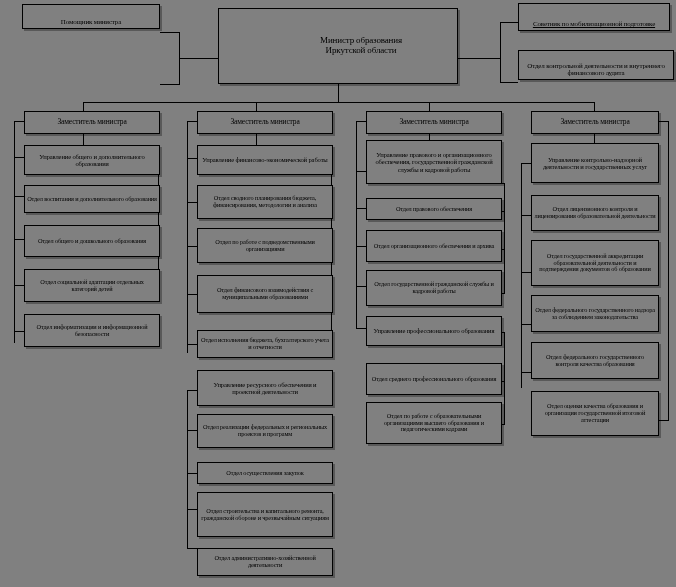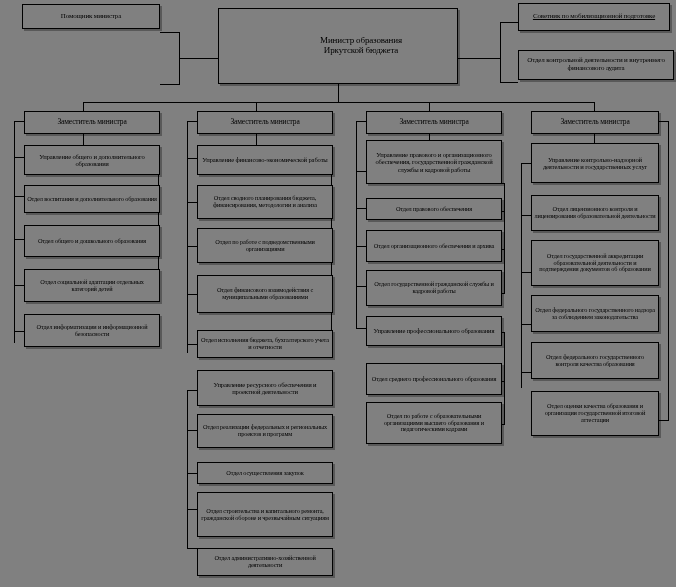--- a/index.html
+++ b/index.html
@@ -28,21 +28,21 @@
     color: #000000;
     line-height: 1.08;
     padding: 1px 2px;
     letter-spacing: -0.15px;
   }
   .node span {
     display: block;
     width: 100%;
   }
   .n-root   { font-size: 9px; }
-  .n-side   { font-size: 7px; }
+  .n-side   { font-size: 7px; align-items: flex-end; }
   .n-dep    { font-size: 7.5px; }
   .n-unit   { font-size: 6.6px; }
   .n-sub    { font-size: 6.3px; }
 
   .line {
     position: absolute;
     background: #000000;
   }
   .line.h { height: 1px; }
   .line.v { width: 1px; }
@@ -136,21 +136,21 @@
   <div class="line h" style="left:521px; top:372px; width:10px;"></div>
   <div class="line v" style="left:594px; top:134px; height:12px;"></div>
 
   <div class="line v" style="left:668px; top:121px; height:299px;"></div>
   <div class="line h" style="left:658px; top:121px; width:11px;"></div>
   <div class="line h" style="left:658px; top:420px; width:11px;"></div>
 
   <div class="node n-root" style="left:218px; top:8px; width:240px; height:76px;padding-left:48px;">
     <span>
         <span>Министр образования</span>
-        <span>Иркутской бюджета</span>
+        <span>Иркутской области</span>
       </span>
   </div>
 
   <div class="node n-side" style="left:22px; top:4px; width:138px; height:25px;">
     <span>Помощник министра</span>
   </div>
 
   <div class="node n-side" style="left:518px; top:3px; width:152px; height:28px;text-decoration:underline;">
     <span>Советник по мобилизационной подготовке</span>
   </div>

